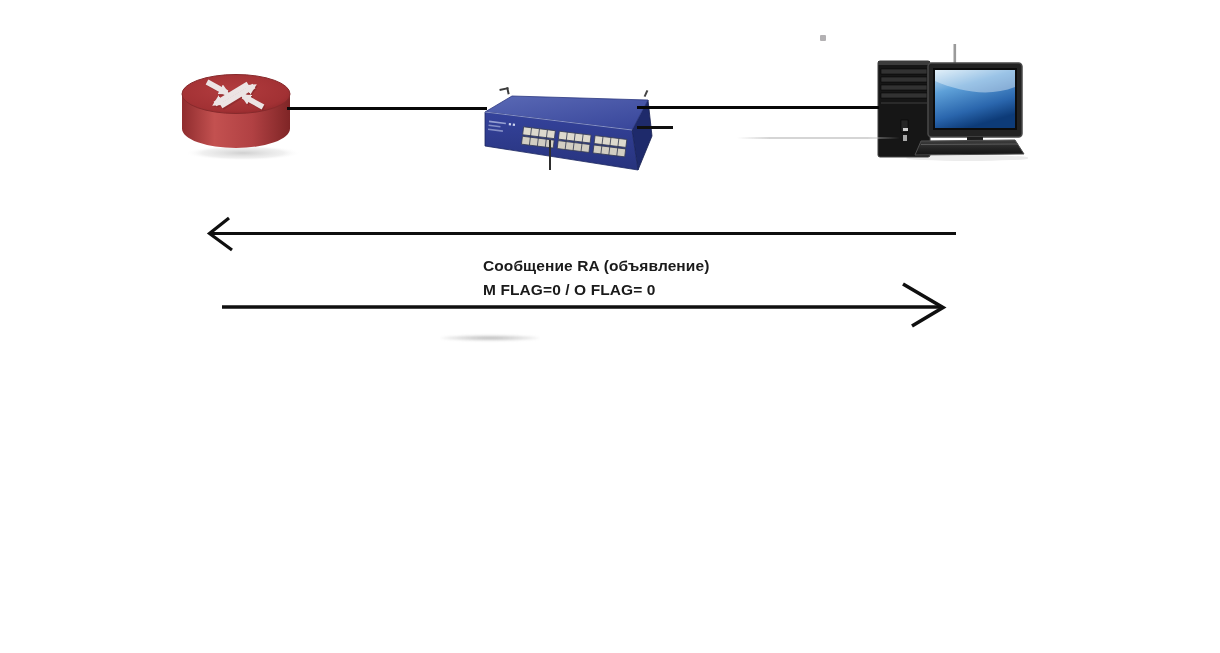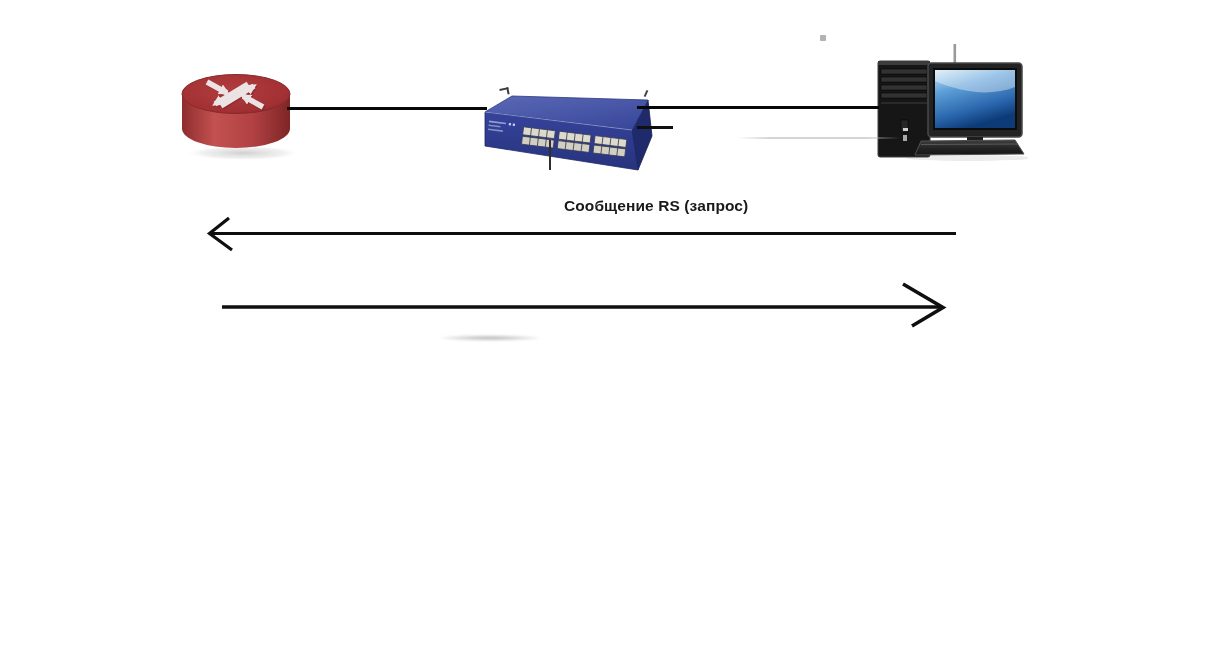--- a/index.html
+++ b/index.html
@@ -174,29 +174,32 @@
     <rect x="67" y="30" width="80" height="58" fill="url(#scr)"></rect>
     <path d="M67,30 h80 v17 C 122,57 92,52 67,41 Z" fill="#ffffff" opacity=".38"></path>
 
     <rect x="99" y="97" width="16" height="7" fill="#1d1d1d"></rect>
     <polygon points="87,104 127,104 131,110 83,110" fill="#2e2e2e"></polygon>
 
     <polygon points="53,101 147,100 156,114 47,115" fill="url(#kbd)" stroke="#4e4e4e" stroke-width="1"></polygon>
     <line x1="53" y1="104.5" x2="150" y2="104" stroke="#5a5a5a" stroke-width="1"></line>
   </svg>
 
-  <div class="msg-label" style="left:564px;top:197px;">Сообщение RS (запрос)</div>
 
   <svg class="arrow-svg" style="left:200px;top:212px;" width="760" height="44" viewBox="0 0 760 44" aria-hidden="true">
     <g stroke="#0f0f0f" stroke-width="3.2" fill="none">
       <line x1="756" y1="21.5" x2="10" y2="21.5"></line>
       <polyline points="29,6 9.5,21.5 32,38"></polyline>
     </g>
   </svg>
 
+  <div class="msg-label" style="left:483px;top:254px;">
+    <div class="ra-label-line">Сообщение RA (объявление)</div>
+    <div class="ra-label-line">M FLAG=0 / O FLAG= 0</div>
+  </div>
 
   <svg class="arrow-svg" style="left:215px;top:278px;" width="745" height="56" viewBox="0 0 745 56" aria-hidden="true">
     <g stroke="#0f0f0f" stroke-width="3.6" fill="none">
       <line x1="7" y1="29" x2="725" y2="29"></line>
       <polyline points="688,6 728,29.5 697,48"></polyline>
     </g>
   </svg>
 
   <div class="artifact" id="artifact-dot"></div>
   <div class="artifact" id="artifact-smudge"></div>

